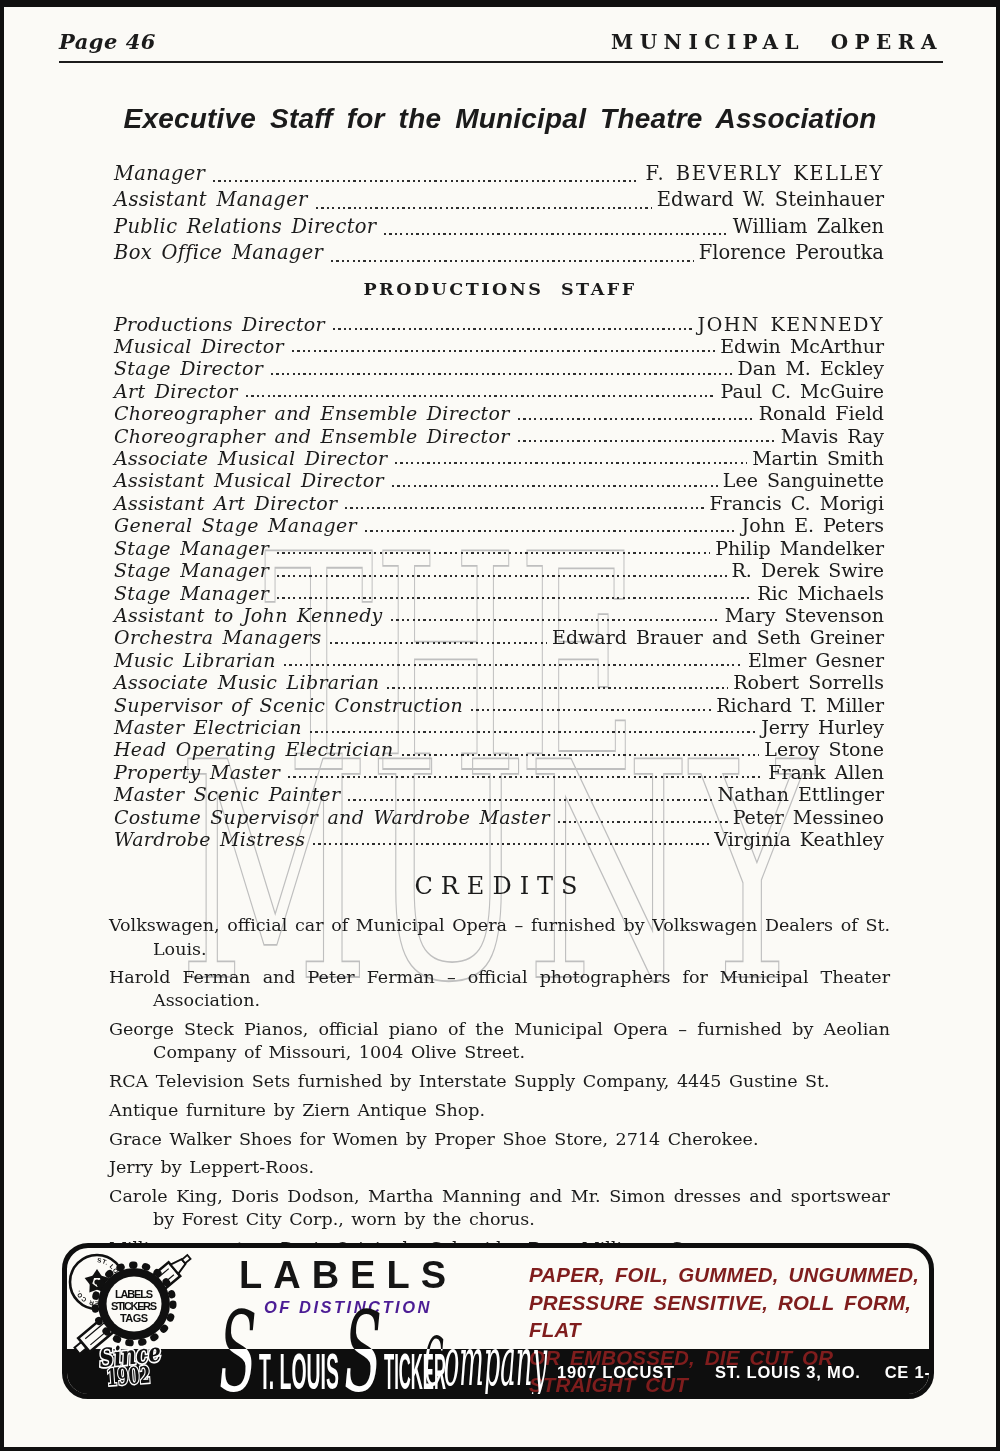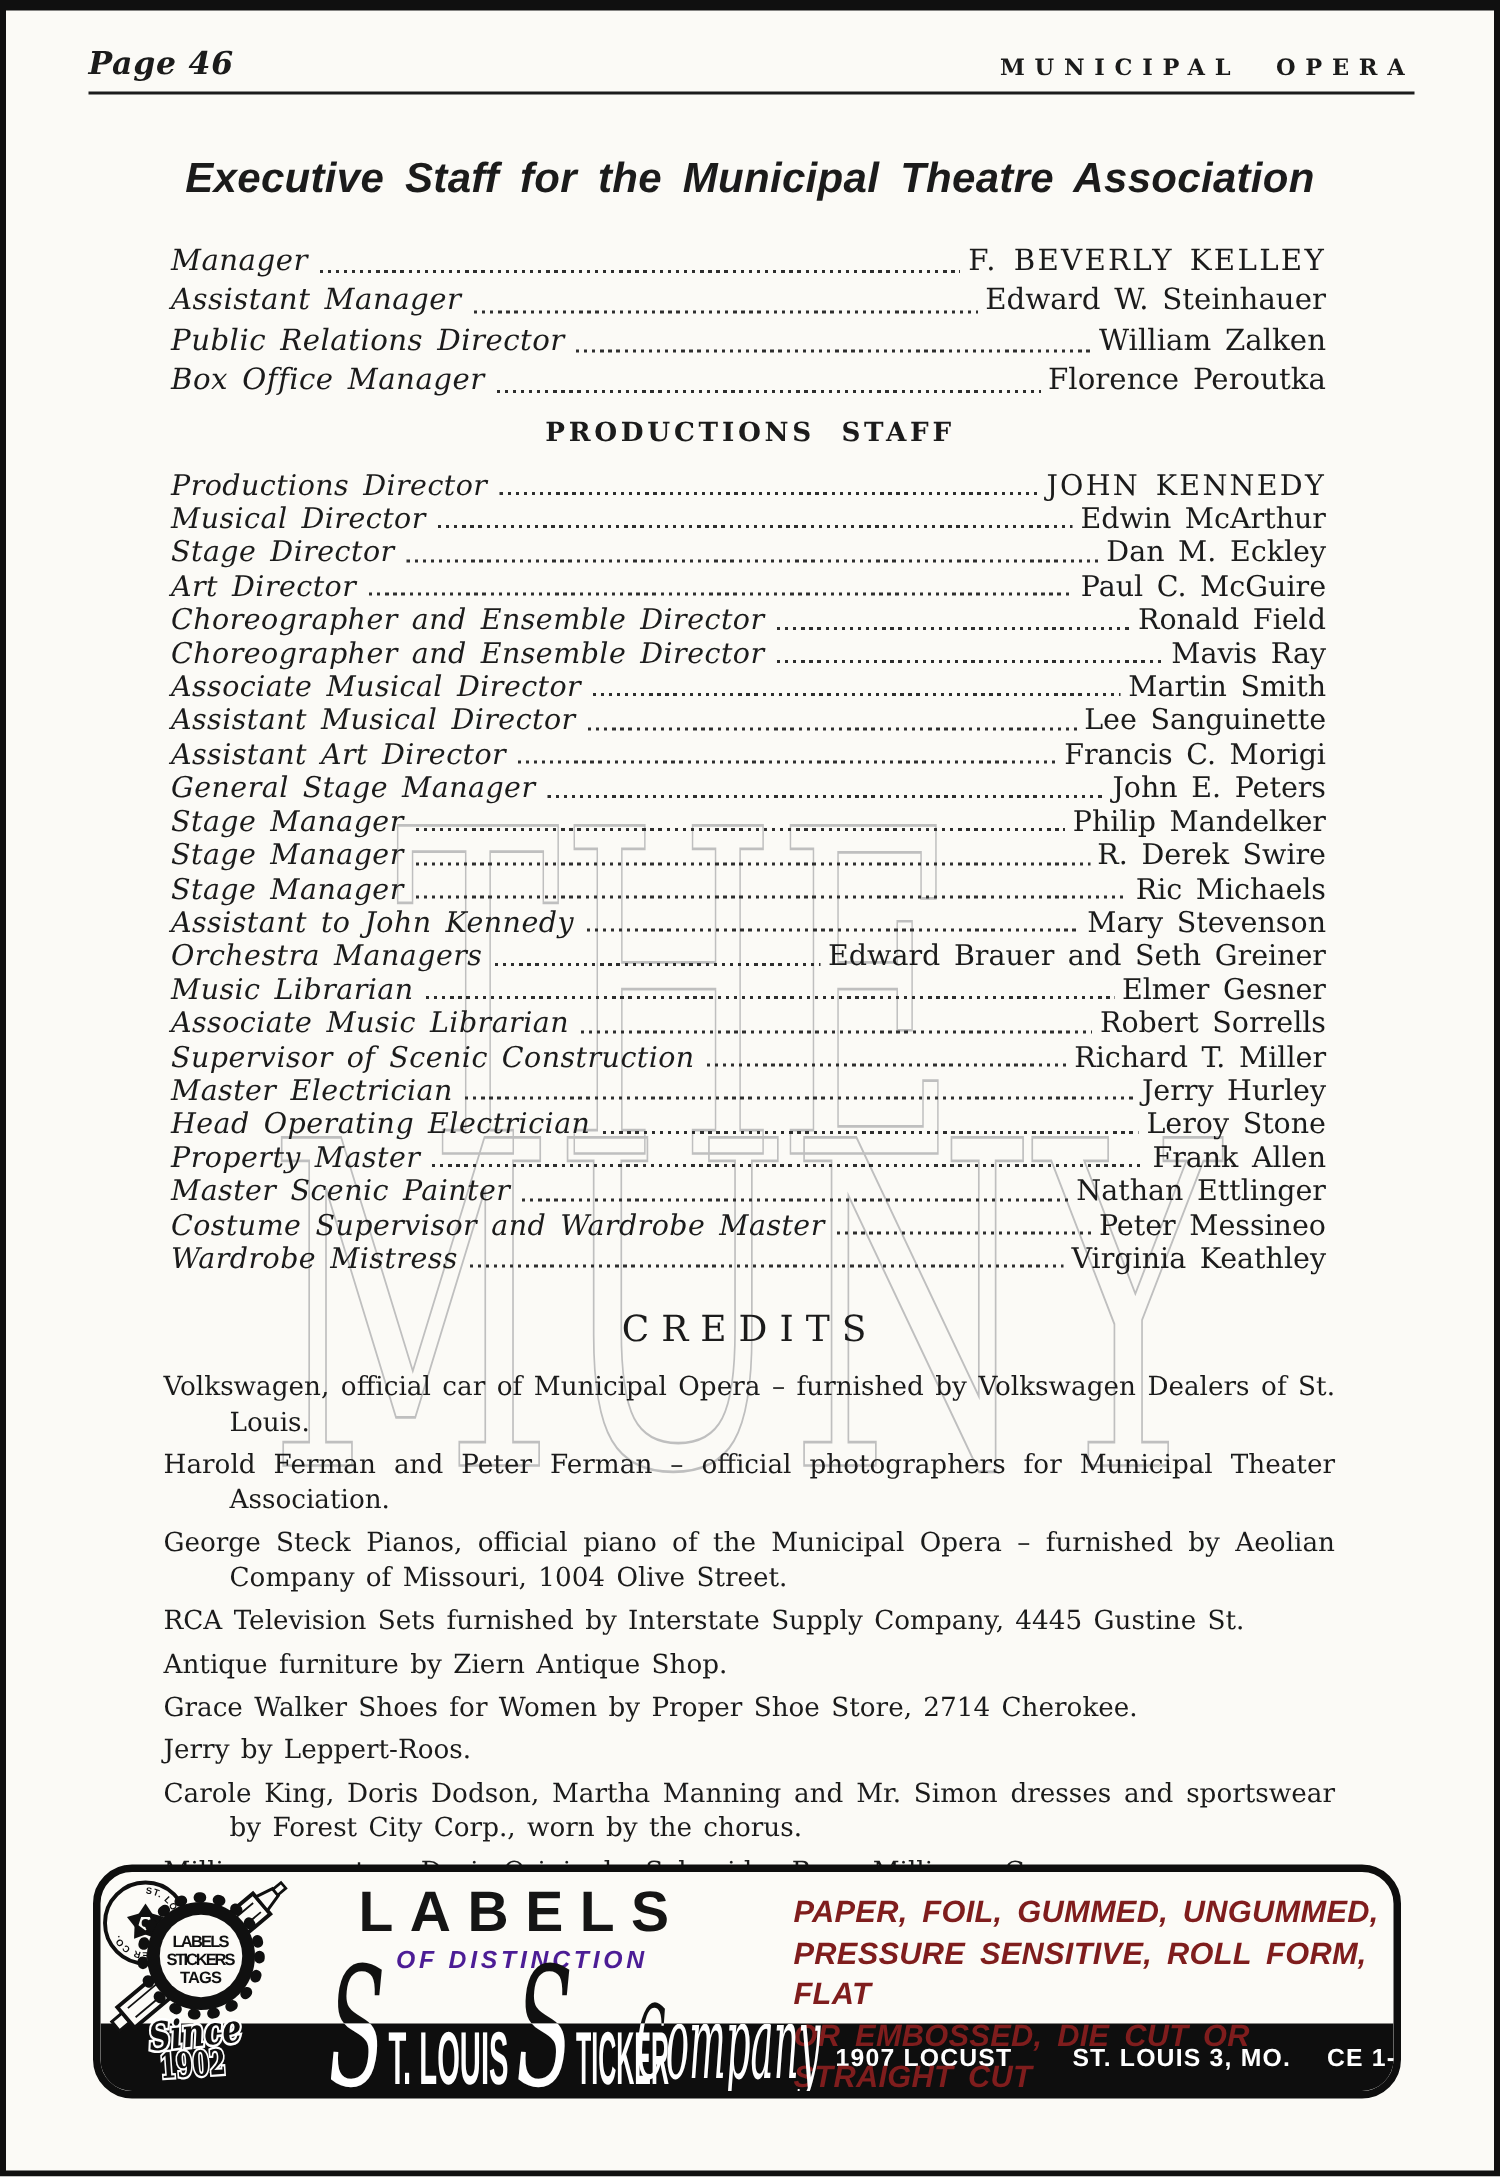--- a/index.html
+++ b/index.html
@@ -11,21 +11,21 @@
   }
   
   .wm { position:absolute; left:0; top:0; z-index:0; }
   
   .content { position:relative; z-index:1; }
   .header {
     margin:22px 53px 0 55px; display:flex; justify-content:space-between;
     align-items:flex-end; border-bottom:2.5px solid #1c1c1c; padding-bottom:7px;
   }
   .page-num { font-style:italic; font-weight:bold; font-size:21px; letter-spacing:0.5px; }
-  .publication { font-weight:bold; font-size:15px; letter-spacing:6.5px; word-spacing:12px; }
+  .publication { font-weight:bold; font-size:20px; letter-spacing:6.5px; word-spacing:12px; }
   
   .main-title {
     margin-top:40px; text-align:center;
     font-family:"Liberation Sans", sans-serif; font-style:italic; font-weight:bold;
     font-size:28px; word-spacing:6px; letter-spacing:0.2px;
   }
   .prod-title { margin-top:12px; text-align:center; font-weight:bold; font-size:17.5px; letter-spacing:2.5px; word-spacing:9px; }
   .credits-title { margin-top:22px; text-align:center; font-weight:normal; font-size:24px; letter-spacing:8px; }
   
   .staff-list { margin:0 112px 0 110px; }

